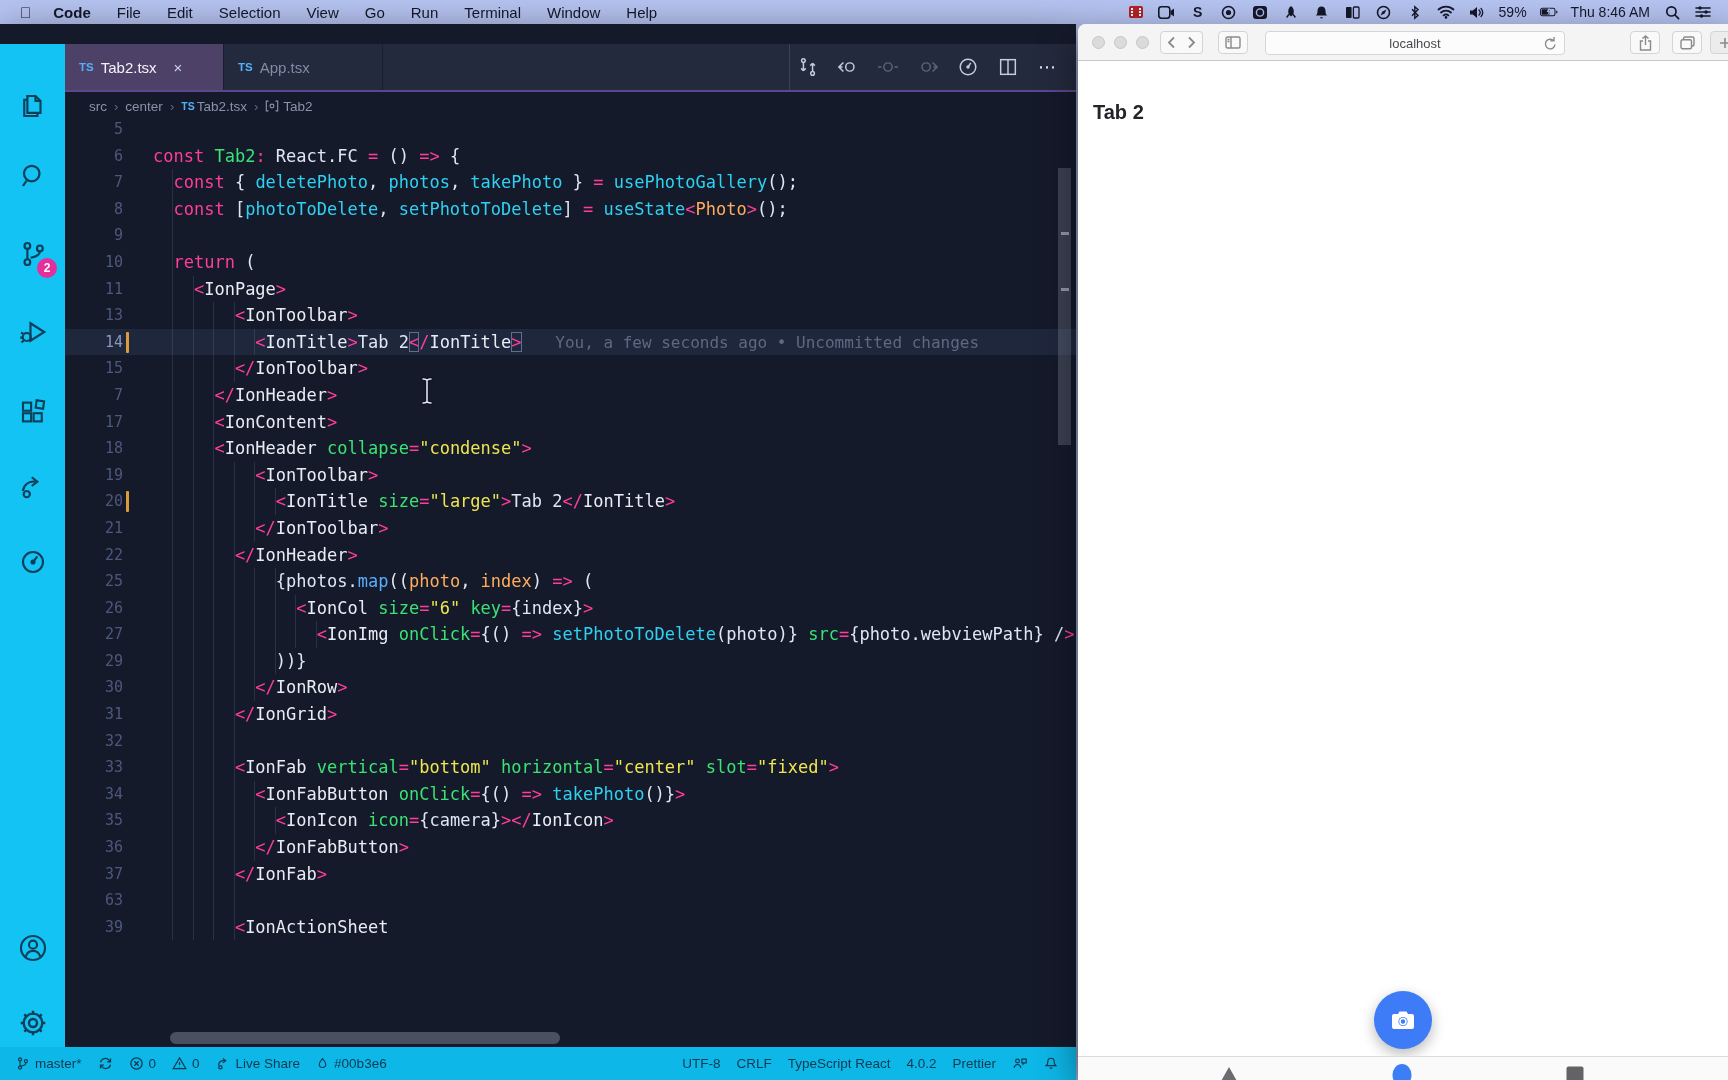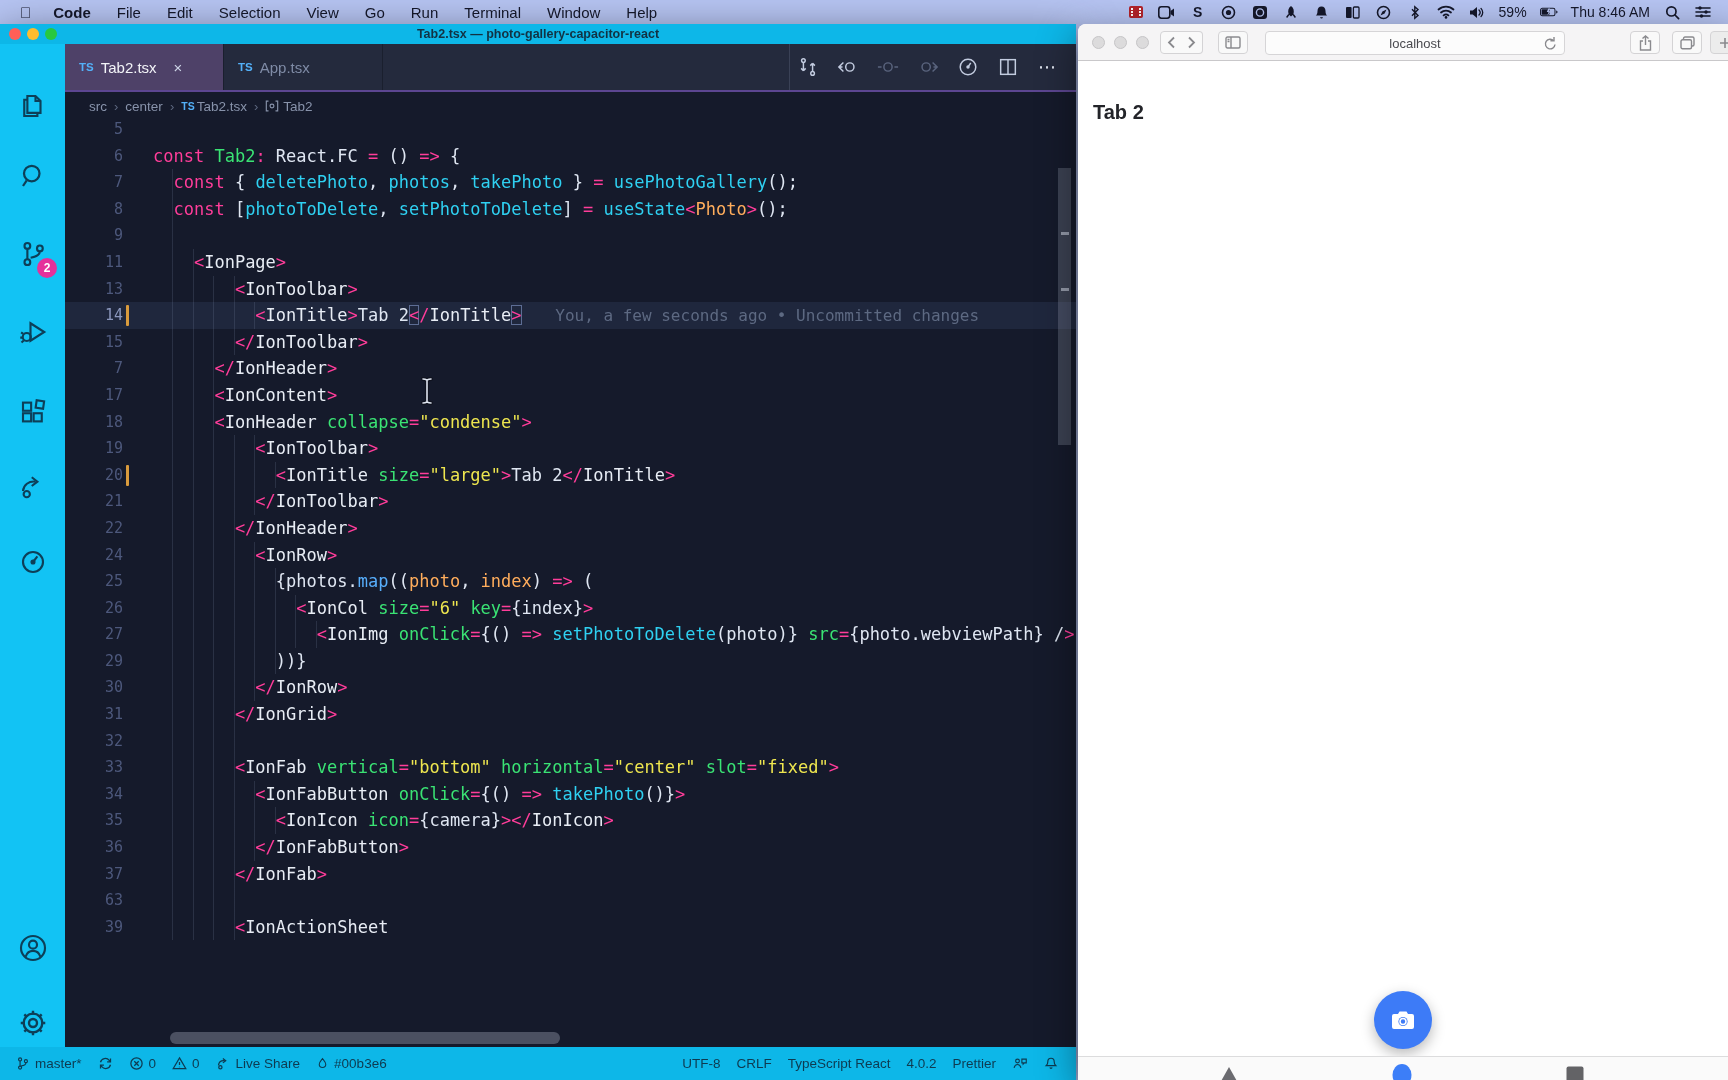--- a/index.html
+++ b/index.html
@@ -193,26 +193,20 @@
             <path d="M1 2h14M1 6h14M1 10h14" stroke="#15182b" stroke-width="1.6" stroke-linecap="round"></path>
             <circle cx="5" cy="2" r="1.7" fill="#15182b"></circle>
             <circle cx="11" cy="6" r="1.7" fill="#15182b"></circle>
             <circle cx="6.5" cy="10" r="1.7" fill="#15182b"></circle>
           </svg>
         </span>
     </div>
   </div>
 
   <div id="vscode">
-    <div id="vs-titlebar">
-      <span class="tl" id="tl-close"></span>
-      <span class="tl" id="tl-min"></span>
-      <span class="tl" id="tl-zoom"></span>
-      <span id="vs-title">Tab2.tsx — photo-gallery-capacitor-react</span>
-    </div>
 
     <div id="activitybar">
       <div class="act-ic" style="top:36px;">
           <svg width="30" height="30" viewBox="0 0 24 24" fill="none" stroke="currentColor" stroke-width="1.7">
             <path d="M14 4H7.5v13.5H18V8z"></path>
             <path d="M14 4v4h4"></path>
             <path d="M7.5 7H5v13h10.5v-2.5"></path>
           </svg>
         </div>
       <div class="act-ic" style="top:106px;">
@@ -354,32 +348,32 @@
         </span>
       </div>
 
     <div id="editor">
       <div id="lines">
           <div class="cl"><span class="ln">5</span><span class="ct"><span class="ind" style="width: 0ch;"></span></span></div>
           <div class="cl"><span class="ln">6</span><span class="ct"><span class="ind" style="width: 0ch;"></span><span class="tk-k">const </span><span class="tk-g">Tab2</span><span class="tk-k">: </span><span class="tk-w">React</span><span class="tk-p">.</span><span class="tk-w">FC </span><span class="tk-k">= </span><span class="tk-p">() </span><span class="tk-k">=&gt; </span><span class="tk-p">{</span></span></div>
           <div class="cl"><span class="ln">7</span><span class="ct"><span class="ind" style="width: 2ch;"></span><span class="tk-k">const </span><span class="tk-p">{ </span><span class="tk-c">deletePhoto</span><span class="tk-p">, </span><span class="tk-c">photos</span><span class="tk-p">, </span><span class="tk-c">takePhoto</span><span class="tk-p"> } </span><span class="tk-k">= </span><span class="tk-c">usePhotoGallery</span><span class="tk-p">();</span></span></div>
           <div class="cl"><span class="ln">8</span><span class="ct"><span class="ind" style="width: 2ch;"></span><span class="tk-k">const </span><span class="tk-p">[</span><span class="tk-c">photoToDelete</span><span class="tk-p">, </span><span class="tk-c">setPhotoToDelete</span><span class="tk-p">] </span><span class="tk-k">= </span><span class="tk-c">useState</span><span class="tk-t">&lt;</span><span class="tk-o">Photo</span><span class="tk-t">&gt;</span><span class="tk-p">();</span></span></div>
           <div class="cl"><span class="ln">9</span><span class="ct"><span class="ind" style="width: 2ch;"></span></span></div>
+          <div class="cl"><span class="ln">10</span><span class="ct"><span class="ind" style="width: 2ch;"></span><span class="tk-k">return </span><span class="tk-p">(</span></span></div>
           <div class="cl"><span class="ln">11</span><span class="ct"><span class="ind" style="width: 4ch;"></span><span class="tk-t">&lt;</span><span class="tk-n">IonPage</span><span class="tk-t">&gt;</span></span></div>
           <div class="cl"><span class="ln">13</span><span class="ct"><span class="ind" style="width: 8ch;"></span><span class="tk-t">&lt;</span><span class="tk-n">IonToolbar</span><span class="tk-t">&gt;</span></span></div>
           <div class="cl current"><span class="ln">14</span><span class="modbar"></span><span class="ct"><span class="ind" style="width: 10ch;"></span><span class="tk-t">&lt;</span><span class="tk-n">IonTitle</span><span class="tk-t">&gt;</span><span class="tk-w">Tab 2</span><span class="tk-tb">&lt;</span><span class="tk-t">/</span><span class="tk-n">IonTitle</span><span class="tk-tb">&gt;</span><span class="blame">You, a few seconds ago • Uncommitted changes</span></span></div>
           <div class="cl"><span class="ln">15</span><span class="ct"><span class="ind" style="width: 8ch;"></span><span class="tk-t">&lt;/</span><span class="tk-n">IonToolbar</span><span class="tk-t">&gt;</span></span></div>
           <div class="cl"><span class="ln">7</span><span class="ct"><span class="ind" style="width: 6ch;"></span><span class="tk-t">&lt;/</span><span class="tk-n">IonHeader</span><span class="tk-t">&gt;</span></span></div>
           <div class="cl"><span class="ln">17</span><span class="ct"><span class="ind" style="width: 6ch;"></span><span class="tk-t">&lt;</span><span class="tk-n">IonContent</span><span class="tk-t">&gt;</span></span></div>
           <div class="cl"><span class="ln">18</span><span class="ct"><span class="ind" style="width: 6ch;"></span><span class="tk-t">&lt;</span><span class="tk-n">IonHeader</span><span class="tk-w"> </span><span class="tk-a">collapse</span><span class="tk-k">=</span><span class="tk-s">"condense"</span><span class="tk-t">&gt;</span></span></div>
           <div class="cl"><span class="ln">19</span><span class="ct"><span class="ind" style="width: 10ch;"></span><span class="tk-t">&lt;</span><span class="tk-n">IonToolbar</span><span class="tk-t">&gt;</span></span></div>
           <div class="cl"><span class="ln">20</span><span class="modbar"></span><span class="ct"><span class="ind" style="width: 12ch;"></span><span class="tk-t">&lt;</span><span class="tk-n">IonTitle</span><span class="tk-w"> </span><span class="tk-a">size</span><span class="tk-k">=</span><span class="tk-s">"large"</span><span class="tk-t">&gt;</span><span class="tk-w">Tab 2</span><span class="tk-t">&lt;/</span><span class="tk-n">IonTitle</span><span class="tk-t">&gt;</span></span></div>
           <div class="cl"><span class="ln">21</span><span class="ct"><span class="ind" style="width: 10ch;"></span><span class="tk-t">&lt;/</span><span class="tk-n">IonToolbar</span><span class="tk-t">&gt;</span></span></div>
           <div class="cl"><span class="ln">22</span><span class="ct"><span class="ind" style="width: 8ch;"></span><span class="tk-t">&lt;/</span><span class="tk-n">IonHeader</span><span class="tk-t">&gt;</span></span></div>
-          <div class="cl"><span class="ln">24</span><span class="ct"><span class="ind" style="width: 10ch;"></span><span class="tk-t">&lt;</span><span class="tk-n">IonRow</span><span class="tk-t">&gt;</span></span></div>
           <div class="cl"><span class="ln">25</span><span class="ct"><span class="ind" style="width: 12ch;"></span><span class="tk-p">{</span><span class="tk-w">photos</span><span class="tk-p">.</span><span class="tk-b">map</span><span class="tk-p">((</span><span class="tk-o">photo</span><span class="tk-p">, </span><span class="tk-o">index</span><span class="tk-p">) </span><span class="tk-k">=&gt; </span><span class="tk-p">(</span></span></div>
           <div class="cl"><span class="ln">26</span><span class="ct"><span class="ind" style="width: 14ch;"></span><span class="tk-t">&lt;</span><span class="tk-n">IonCol</span><span class="tk-w"> </span><span class="tk-a">size</span><span class="tk-k">=</span><span class="tk-s">"6"</span><span class="tk-w"> </span><span class="tk-a">key</span><span class="tk-k">=</span><span class="tk-p">{</span><span class="tk-w">index</span><span class="tk-p">}</span><span class="tk-t">&gt;</span></span></div>
           <div class="cl"><span class="ln">27</span><span class="ct"><span class="ind" style="width: 16ch;"></span><span class="tk-t">&lt;</span><span class="tk-n">IonImg</span><span class="tk-w"> </span><span class="tk-a">onClick</span><span class="tk-k">=</span><span class="tk-p">{() </span><span class="tk-k">=&gt; </span><span class="tk-c">setPhotoToDelete</span><span class="tk-p">(</span><span class="tk-w">photo</span><span class="tk-p">)} </span><span class="tk-a">src</span><span class="tk-k">=</span><span class="tk-p">{</span><span class="tk-w">photo</span><span class="tk-p">.</span><span class="tk-w">webviewPath</span><span class="tk-p">} /</span><span class="tk-t">&gt;</span></span></div>
           <div class="cl"><span class="ln">29</span><span class="ct"><span class="ind" style="width: 12ch;"></span><span class="tk-p">))}</span></span></div>
           <div class="cl"><span class="ln">30</span><span class="ct"><span class="ind" style="width: 10ch;"></span><span class="tk-t">&lt;/</span><span class="tk-n">IonRow</span><span class="tk-t">&gt;</span></span></div>
           <div class="cl"><span class="ln">31</span><span class="ct"><span class="ind" style="width: 8ch;"></span><span class="tk-t">&lt;/</span><span class="tk-n">IonGrid</span><span class="tk-t">&gt;</span></span></div>
           <div class="cl"><span class="ln">32</span><span class="ct"><span class="ind" style="width: 8ch;"></span></span></div>
           <div class="cl"><span class="ln">33</span><span class="ct"><span class="ind" style="width: 8ch;"></span><span class="tk-t">&lt;</span><span class="tk-n">IonFab</span><span class="tk-w"> </span><span class="tk-a">vertical</span><span class="tk-k">=</span><span class="tk-s">"bottom"</span><span class="tk-w"> </span><span class="tk-a">horizontal</span><span class="tk-k">=</span><span class="tk-s">"center"</span><span class="tk-w"> </span><span class="tk-a">slot</span><span class="tk-k">=</span><span class="tk-s">"fixed"</span><span class="tk-t">&gt;</span></span></div>
           <div class="cl"><span class="ln">34</span><span class="ct"><span class="ind" style="width: 10ch;"></span><span class="tk-t">&lt;</span><span class="tk-n">IonFabButton</span><span class="tk-w"> </span><span class="tk-a">onClick</span><span class="tk-k">=</span><span class="tk-p">{() </span><span class="tk-k">=&gt; </span><span class="tk-c">takePhoto</span><span class="tk-p">()}</span><span class="tk-t">&gt;</span></span></div>
           <div class="cl"><span class="ln">35</span><span class="ct"><span class="ind" style="width: 12ch;"></span><span class="tk-t">&lt;</span><span class="tk-n">IonIcon</span><span class="tk-w"> </span><span class="tk-a">icon</span><span class="tk-k">=</span><span class="tk-p">{</span><span class="tk-w">camera</span><span class="tk-p">}</span><span class="tk-t">&gt;</span><span class="tk-t">&lt;/</span><span class="tk-n">IonIcon</span><span class="tk-t">&gt;</span></span></div>

